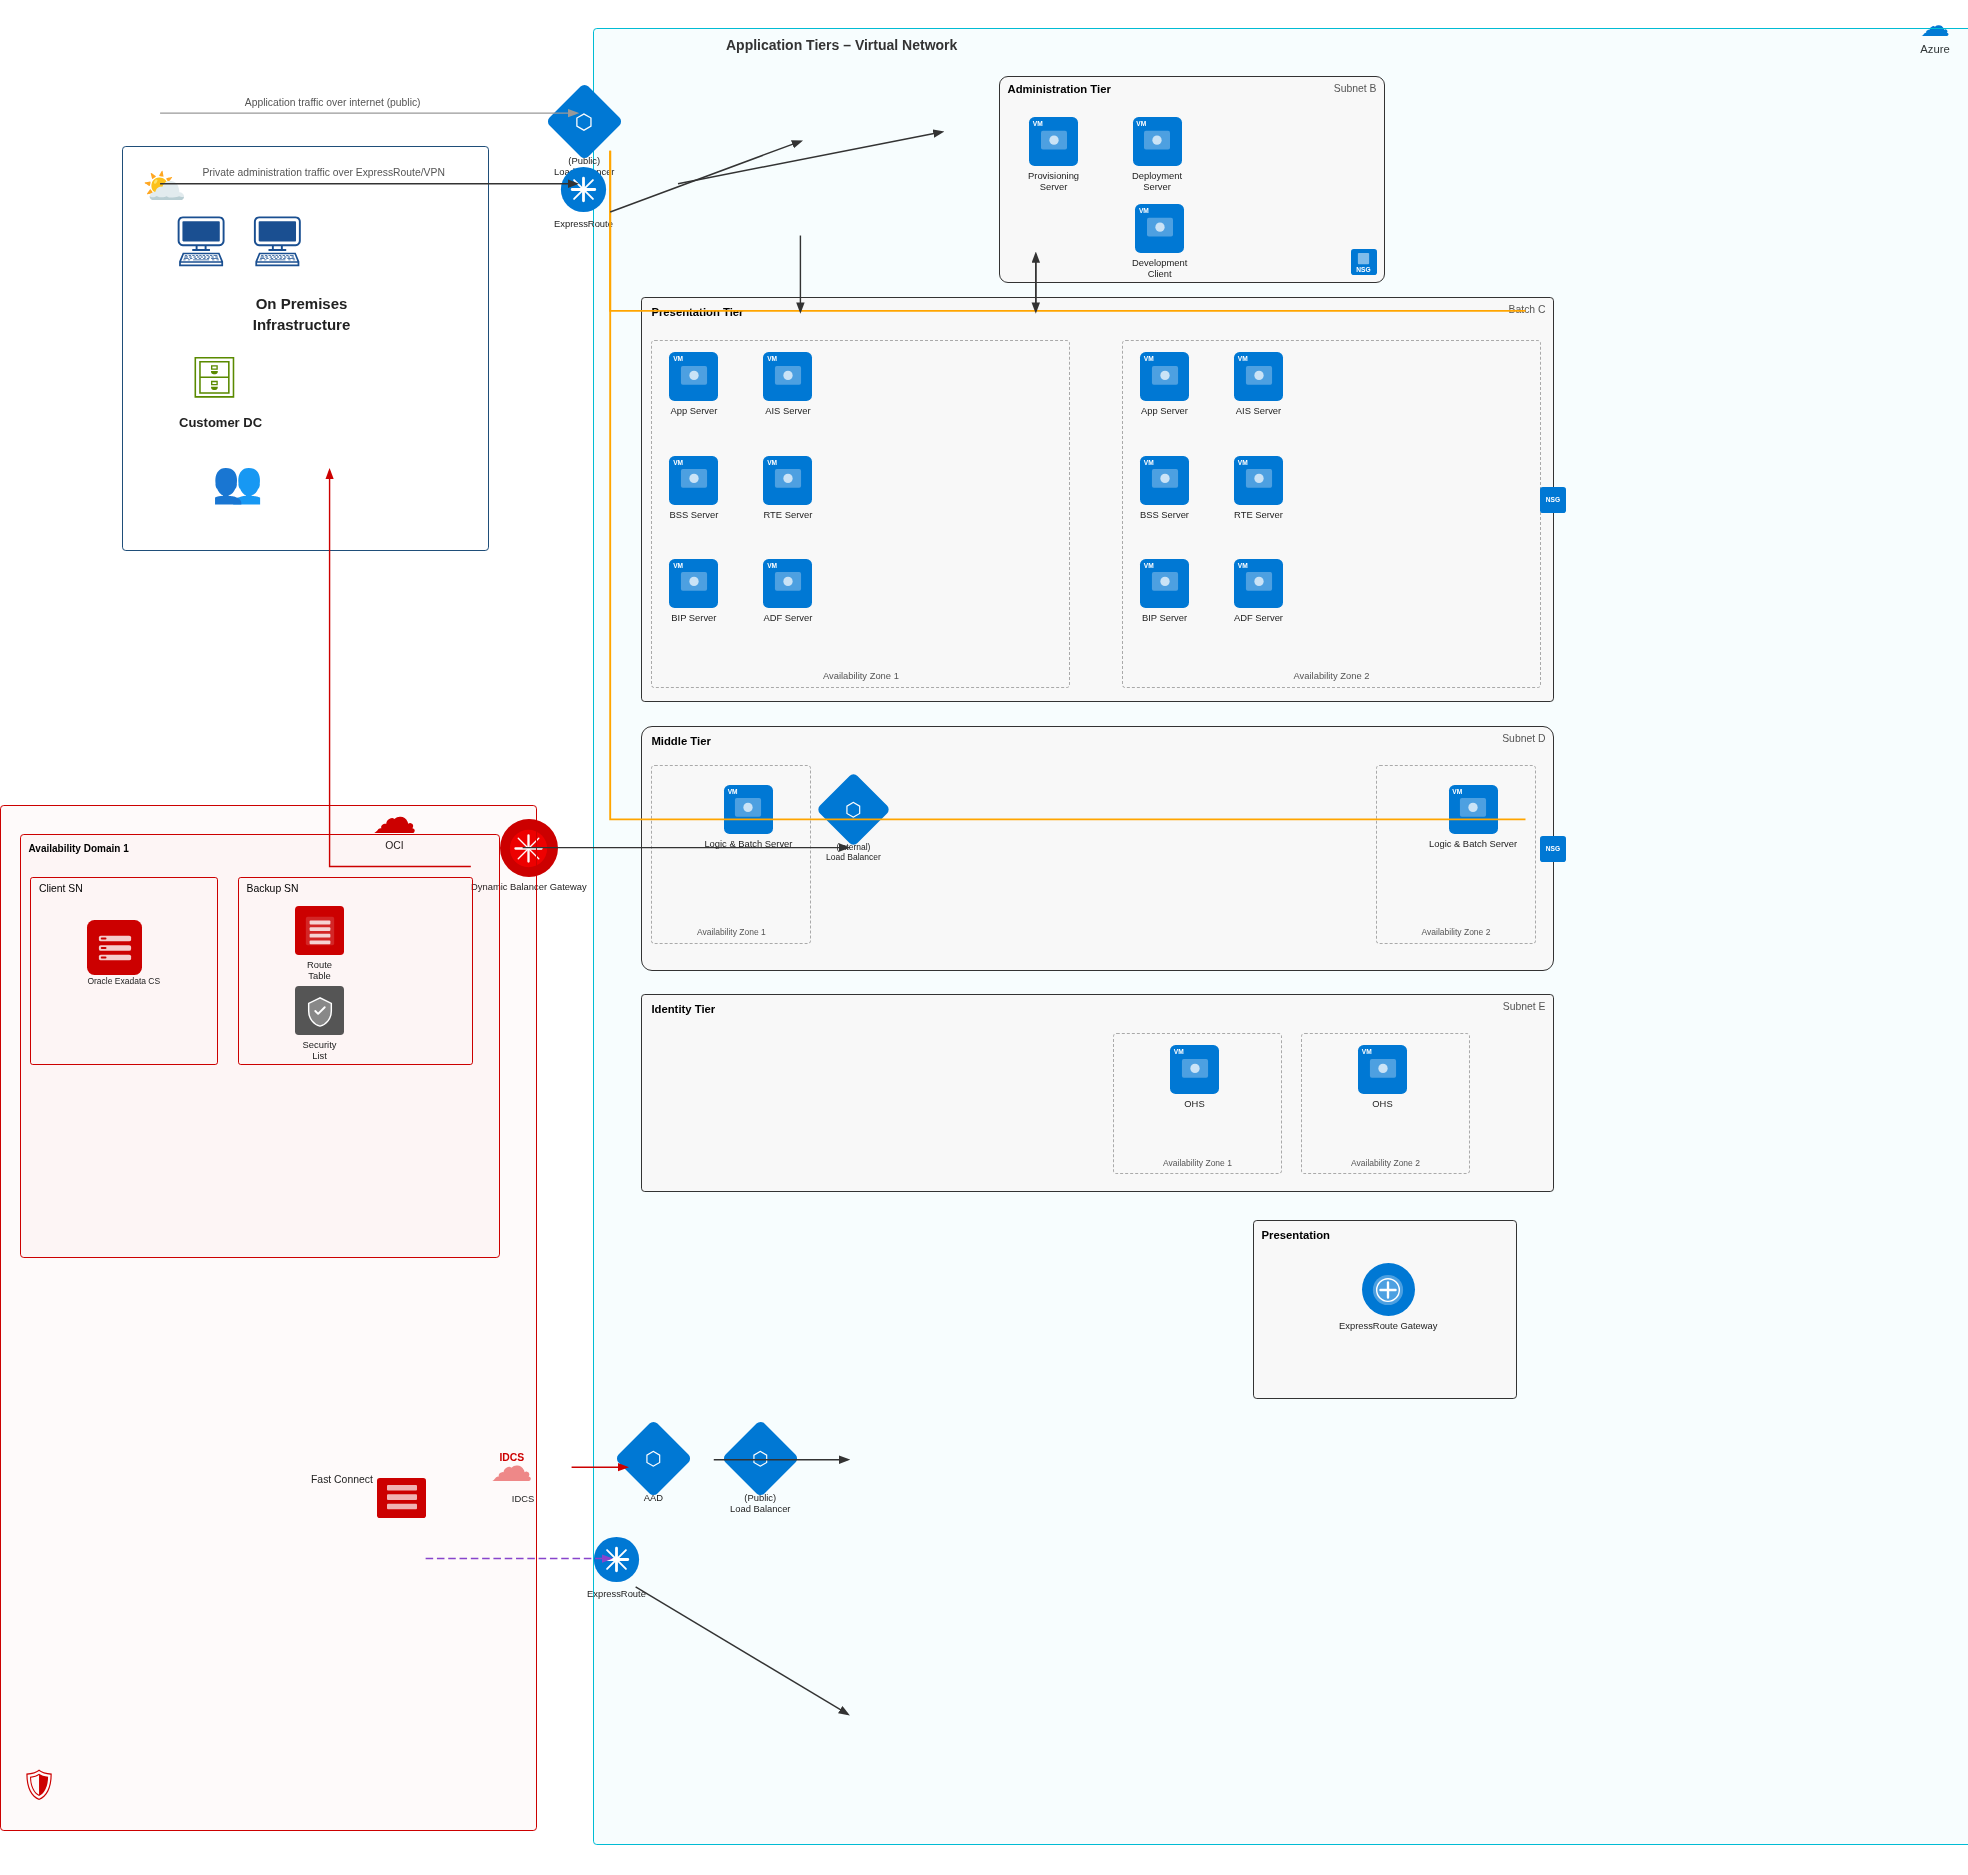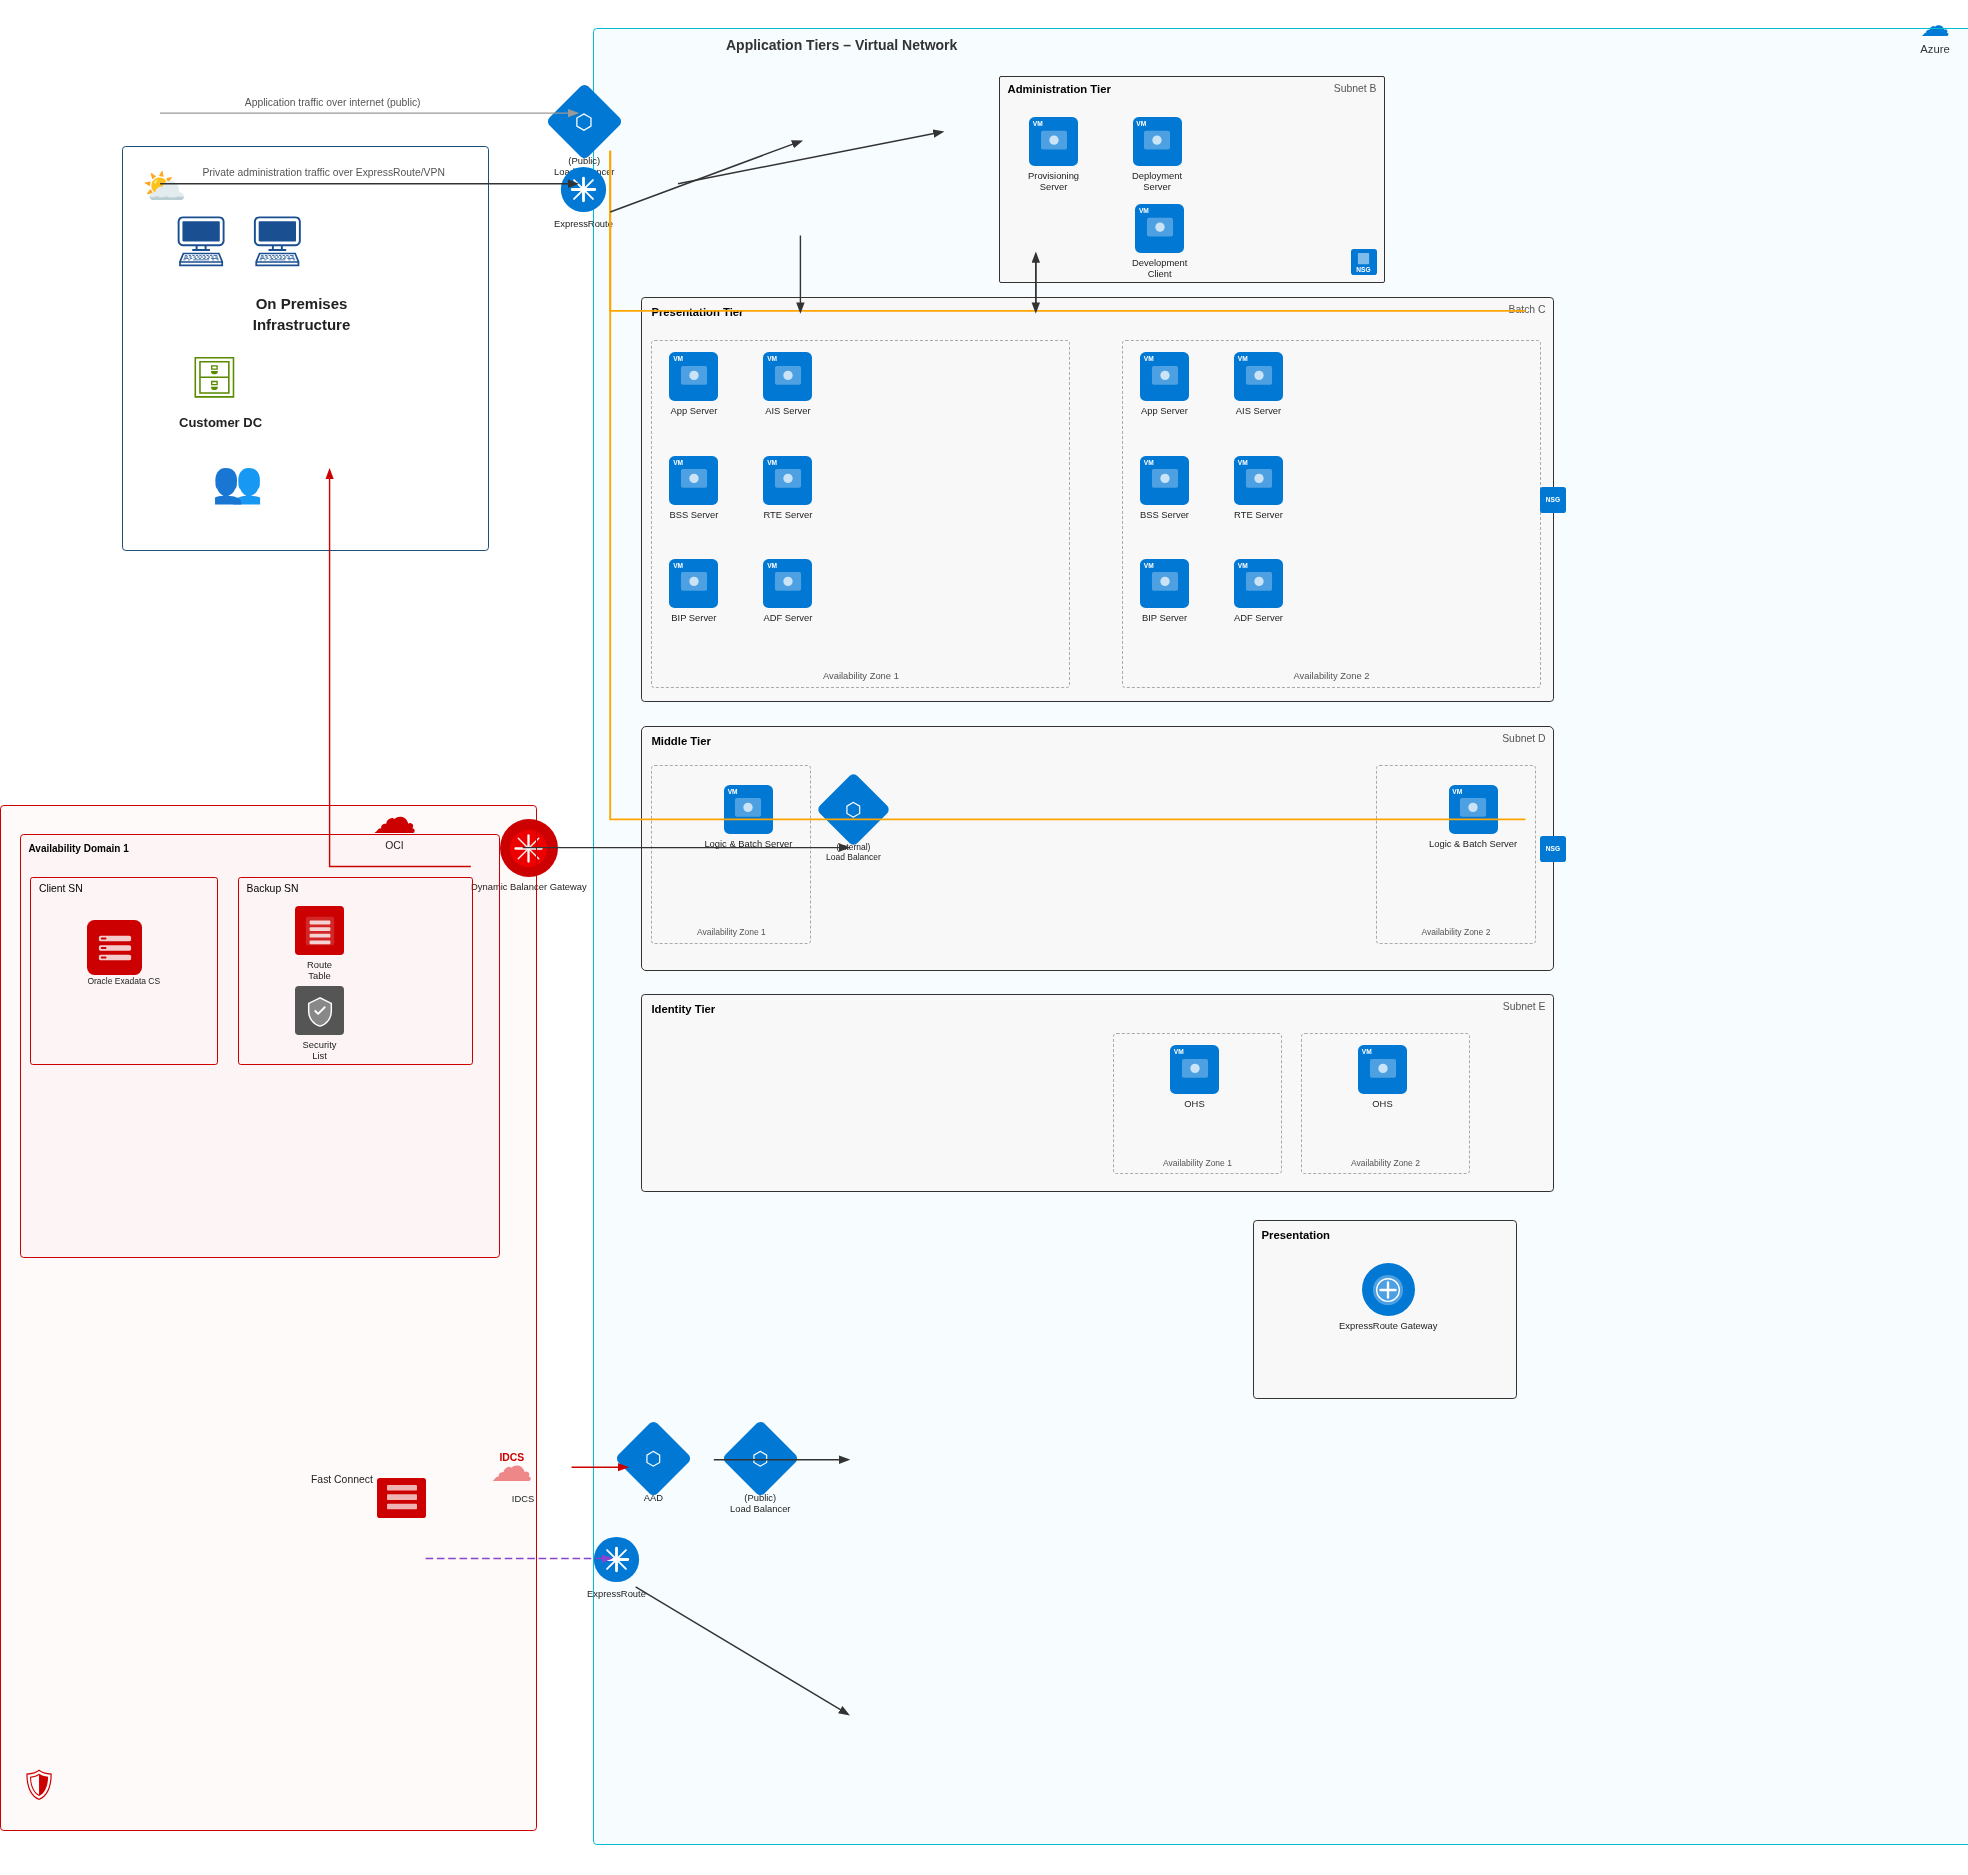--- a/index.html
+++ b/index.html
@@ -88,21 +88,21 @@
       color: #555;
     }
     
     .admin-tier {
       position: absolute;
       top: 47px;
       left: 405px;
       width: 386px;
       height: 207px;
       border: 1.4px solid #333;
-      border-radius: 2px;
+      border-radius: 9px;
       background: #f8f8f8;
     }
     
     .presentation-tier {
       position: absolute;
       top: 268px;
       left: 47px;
       width: 913px;
       height: 405px;
       border: 1.4px solid #333;
@@ -110,21 +110,21 @@
       background: #f8f8f8;
     }
     
     .middle-tier {
       position: absolute;
       top: 697px;
       left: 47px;
       width: 913px;
       height: 245px;
       border: 1.4px solid #333;
-      border-radius: 5px;
+      border-radius: 11px;
       background: #f8f8f8;
     }
     
     .identity-tier {
       position: absolute;
       top: 965px;
       left: 47px;
       width: 913px;
       height: 198px;
       border: 1.4px solid #333;

